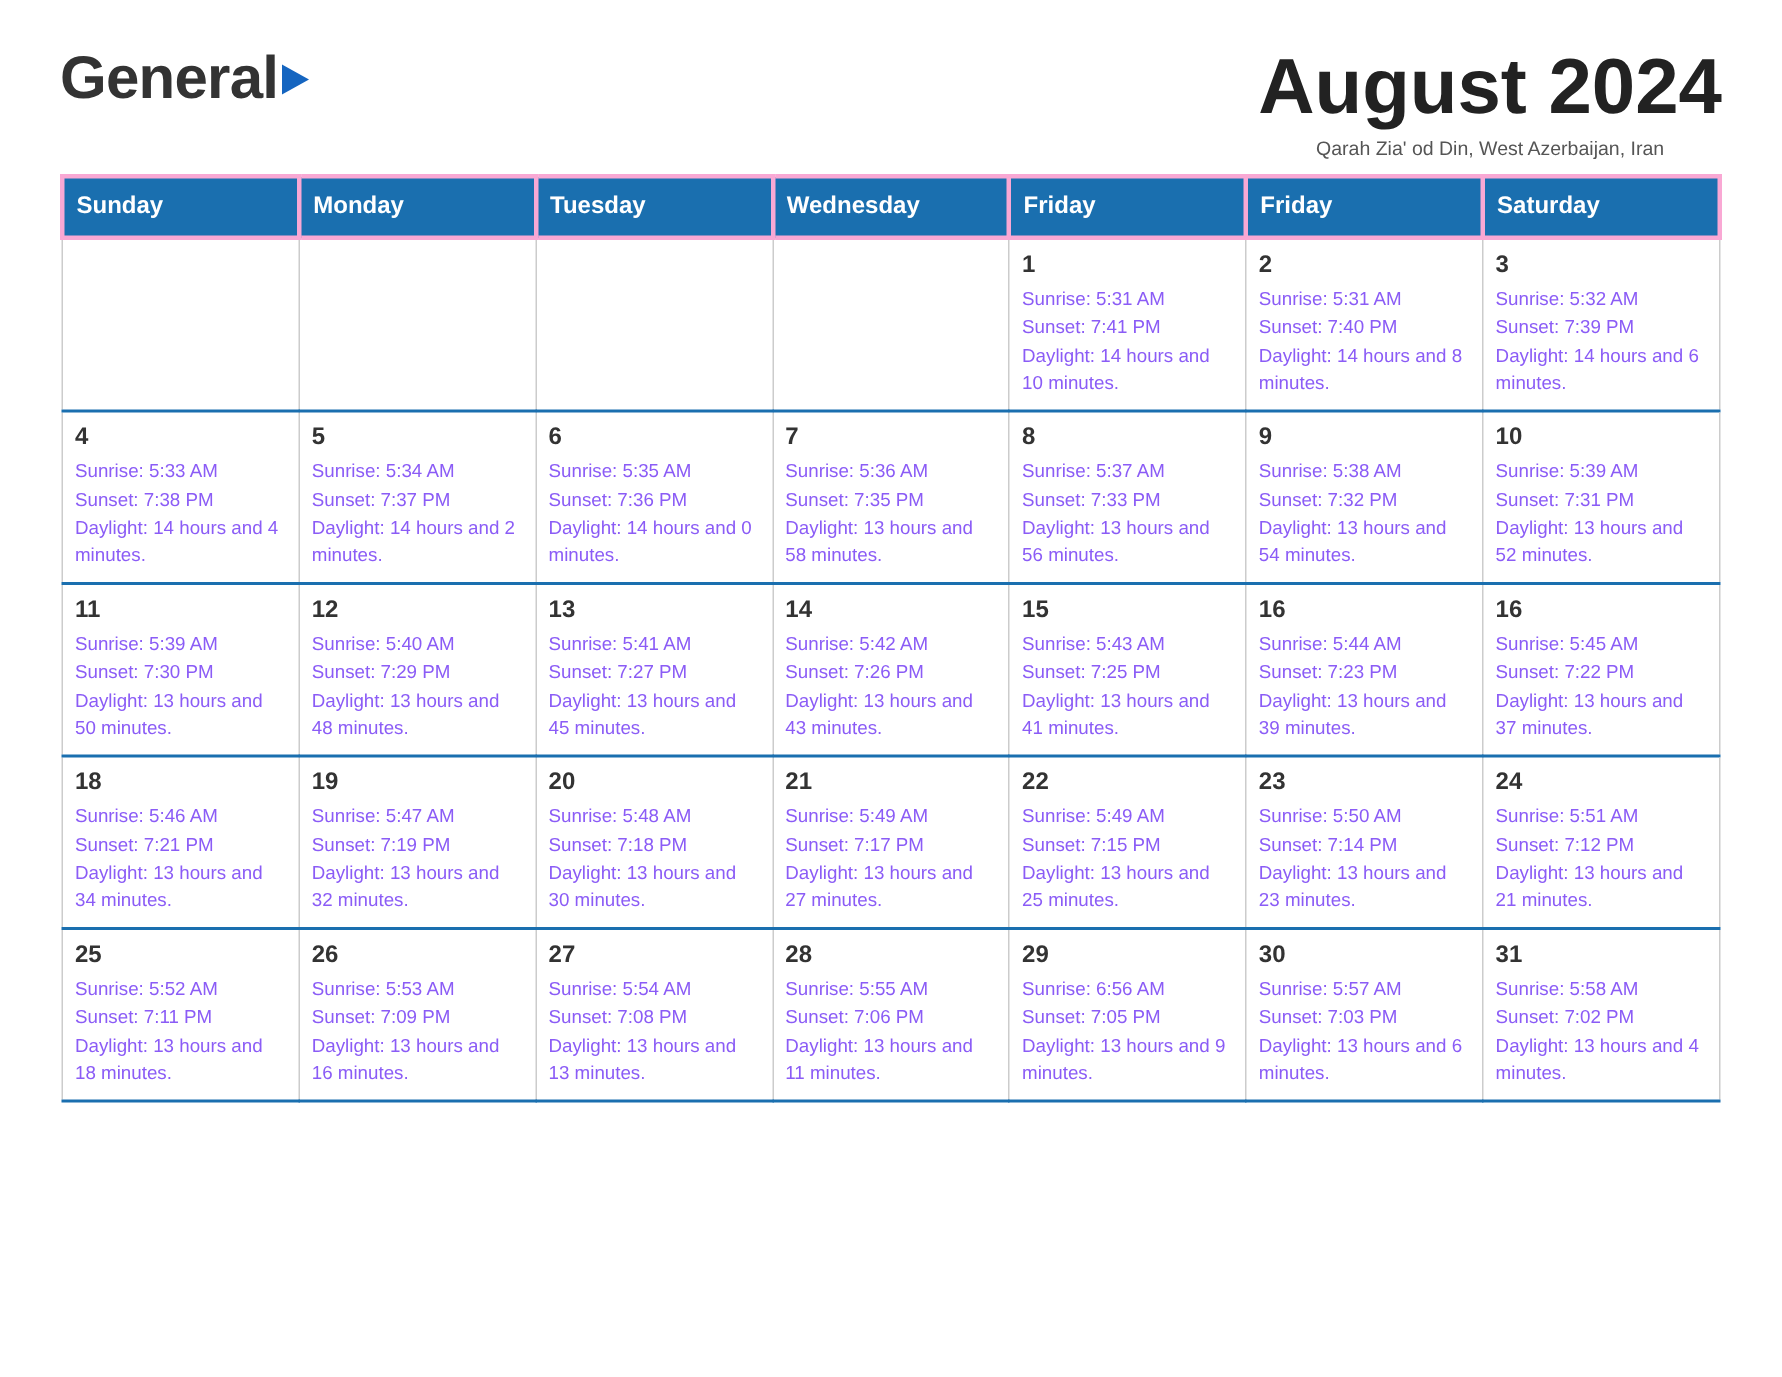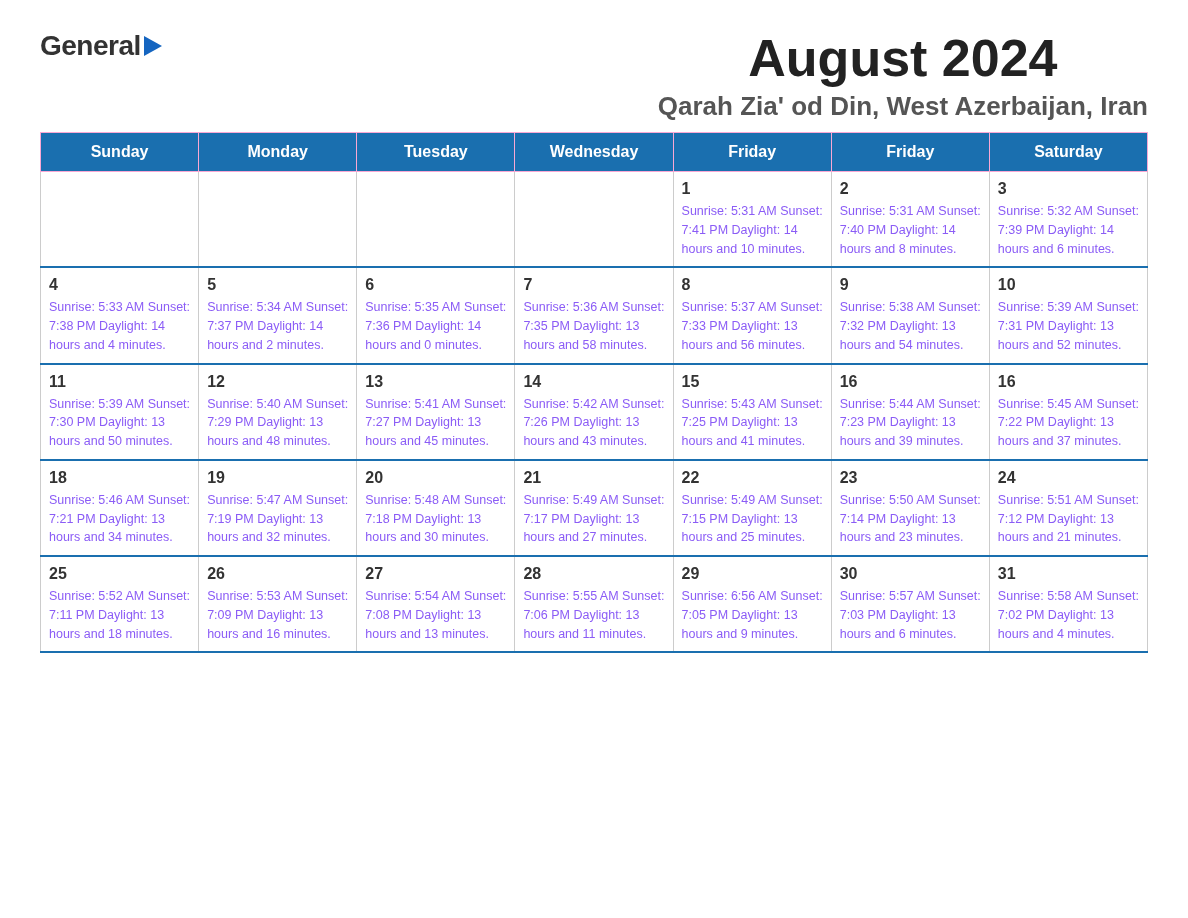--- a/index.html
+++ b/index.html
@@ -19,38 +19,38 @@
     .title-block {
       text-align: center;
     }
     .title-block h1 {
       font-size: 52px;
       font-weight: bold;
       color: #222;
       line-height: 1.1;
     }
     .title-block h2 {
-      font-size: 26px;
-      font-weight: bold;
+      font-size: 13px;
+      font-weight: normal;
       color: #555;
       margin-top: 4px;
     }
     .calendar {
       width: 100%;
       border-collapse: collapse;
       margin-top: 10px;
     }
     .calendar thead th {
       background-color: #1a6faf;
       color: #fff;
       padding: 10px 8px;
       font-size: 16px;
       font-weight: bold;
-      text-align: center;
-      border: 1px solid #f9a8d4;
+      text-align: left;
+      border: 3px solid #f9a8d4;
     }
     .calendar tbody td {
       vertical-align: top;
       padding: 8px 8px;
       border: 1px solid #ccc;
       width: calc(100% / 7);
       min-height: 100px;
       font-size: 13px;
       color: #333;
     }
@@ -80,21 +80,21 @@
     .logo-line1 {
       display: flex;
       align-items: center;
     }
     .logo-line2 {
       display: flex;
       align-items: center;
       margin-top: -2px;
     }
     .general-text {
-      font-size: 28px;
+      font-size: 40px;
       font-weight: bold;
       color: #333;
       letter-spacing: -0.5px;
     }
     .blue-text {
       font-size: 30px;
       font-weight: bold;
       color: #1565c0;
       letter-spacing: -0.5px;
     }

